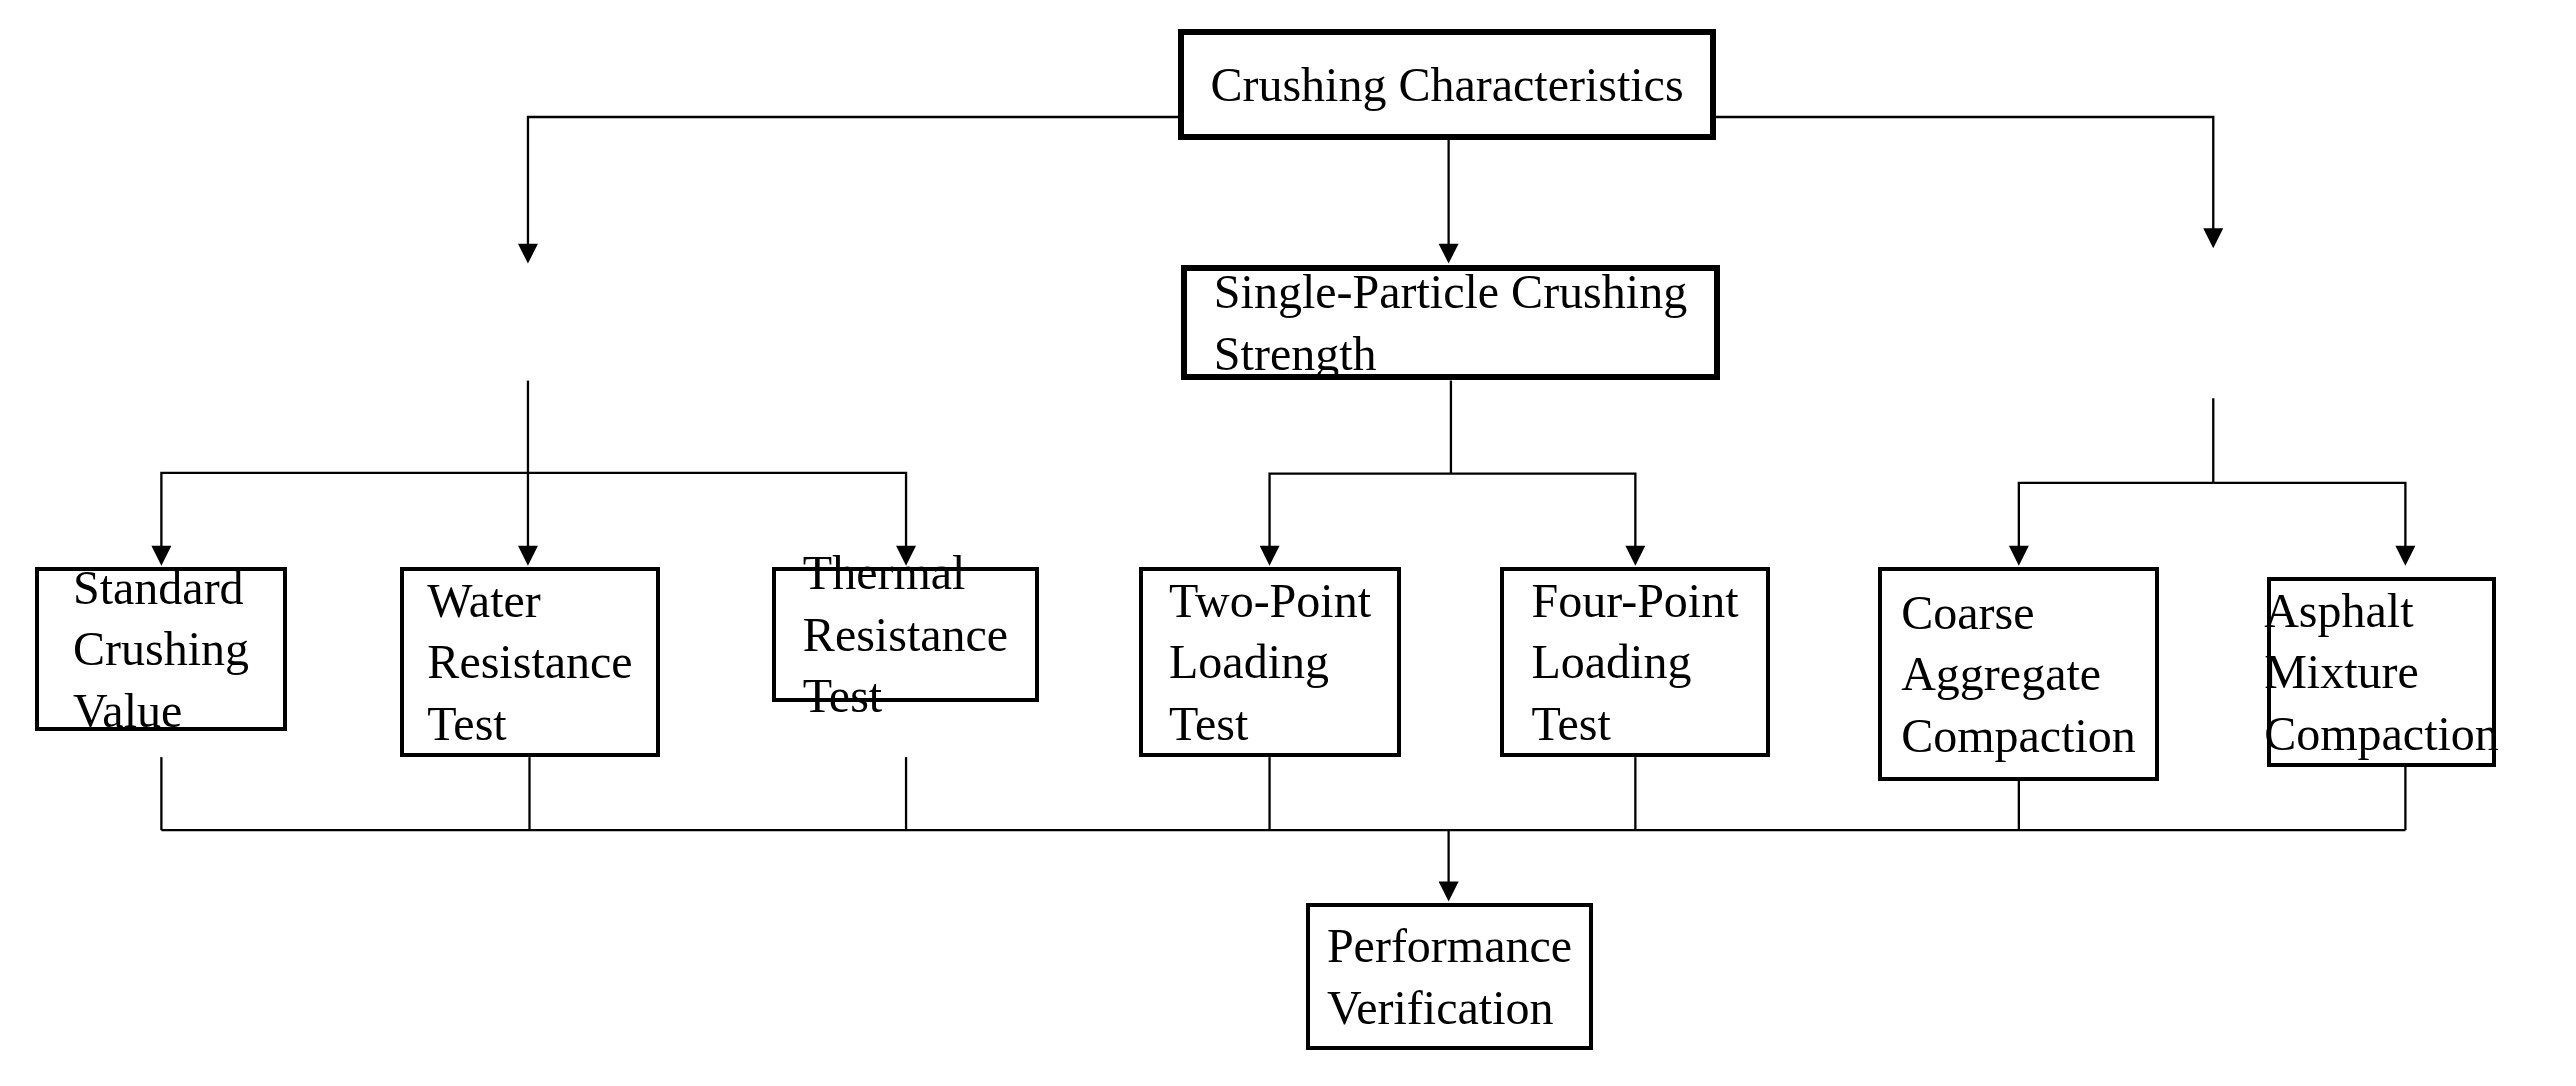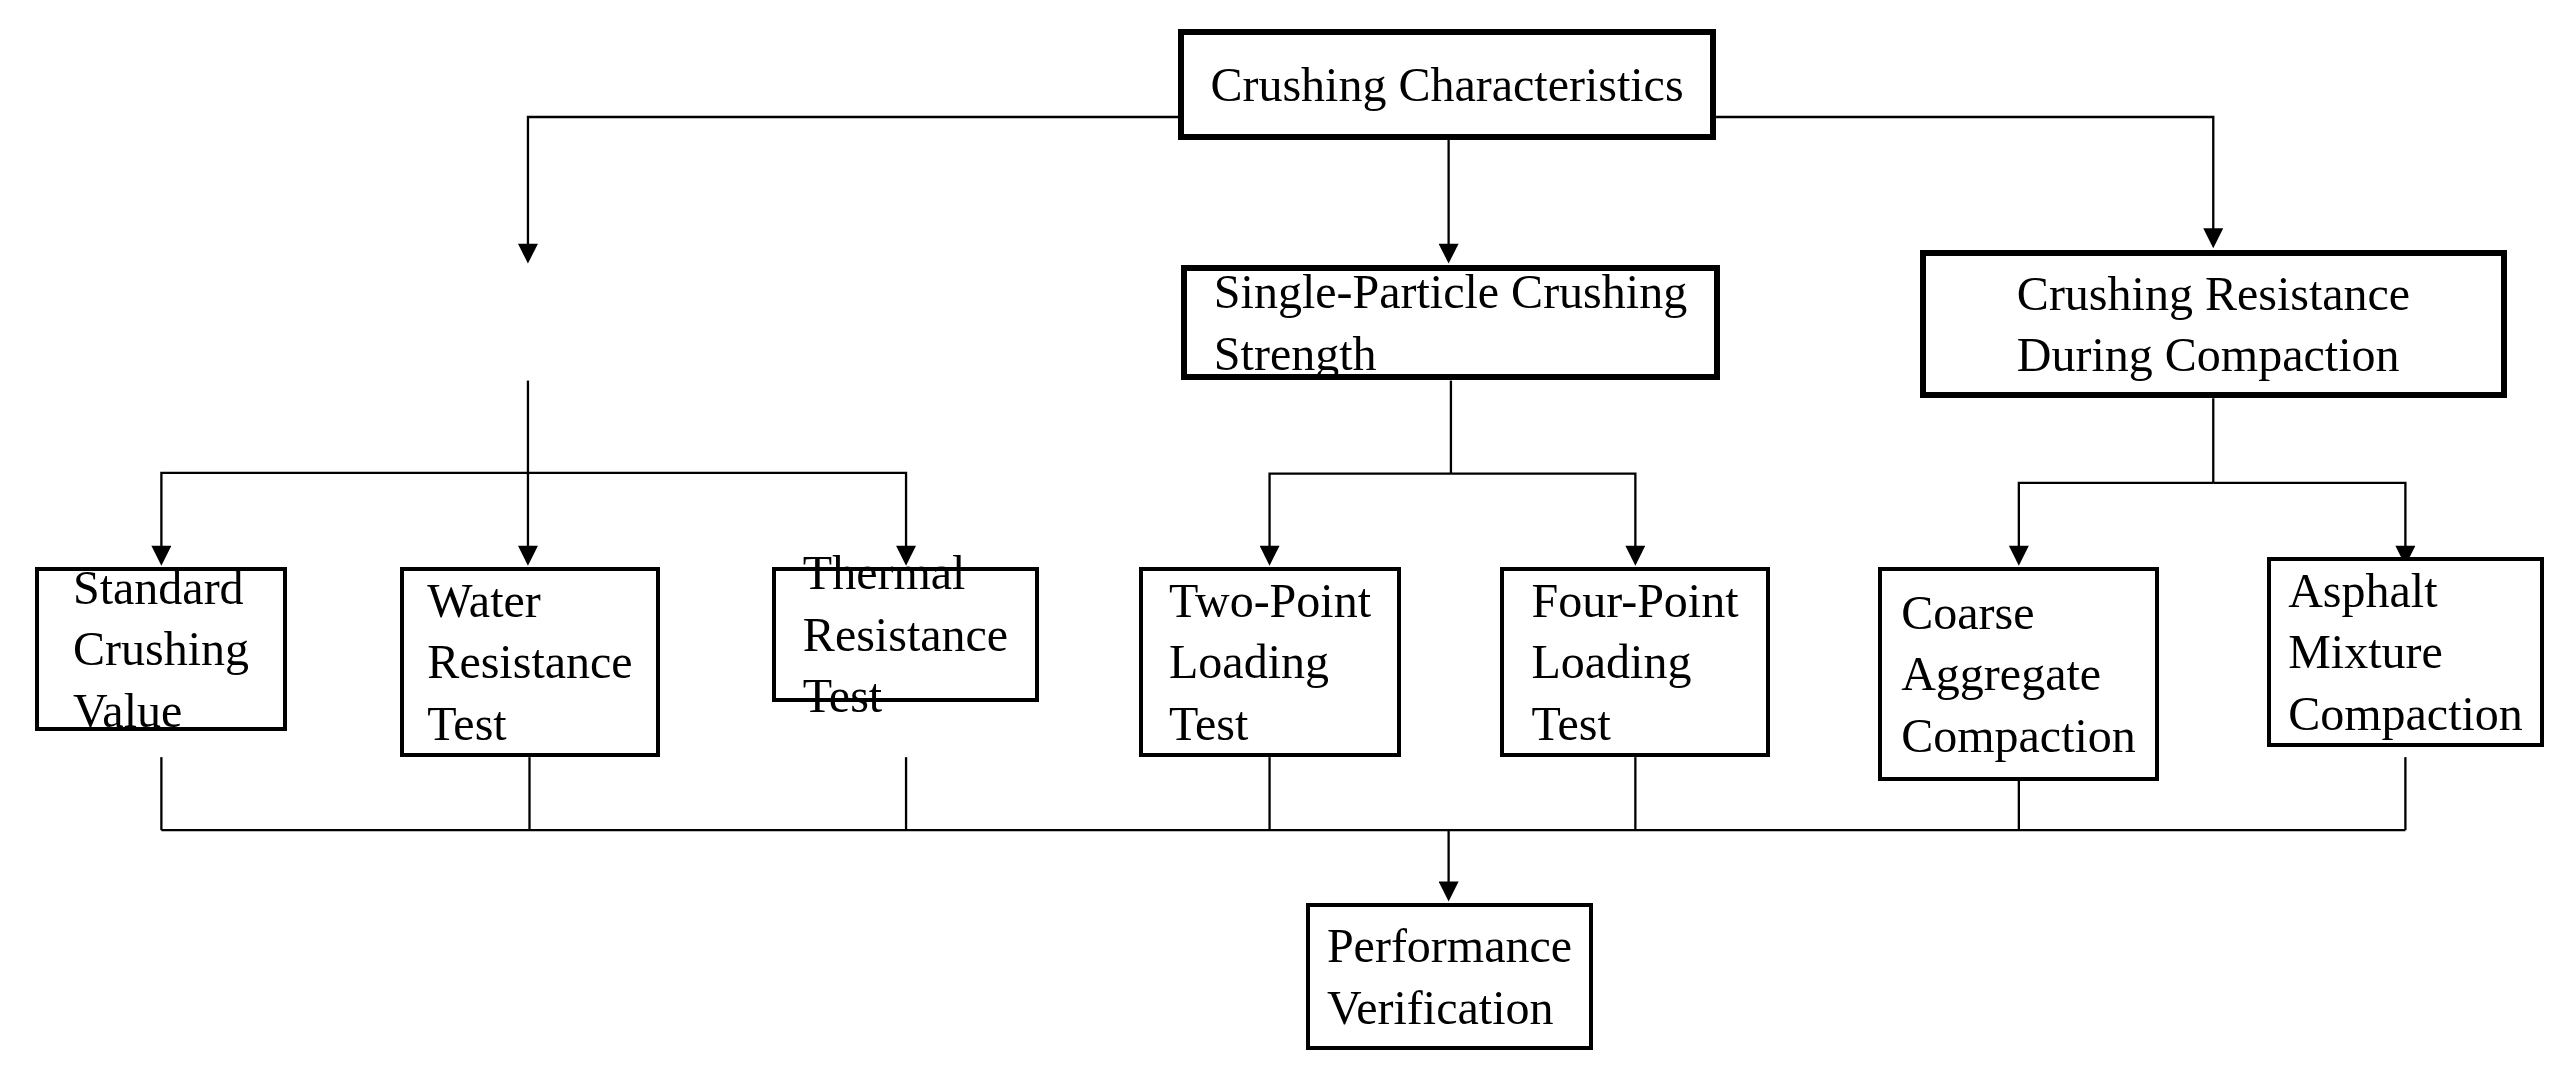--- a/index.html
+++ b/index.html
@@ -60,24 +60,20 @@
   </svg>
 
   <div class="node thick" style="left:1178px;top:29px;width:538px;height:111px">
     <span class="lbl">Crushing Characteristics</span>
   </div>
 
   <div class="node thick" style="left:1181px;top:265px;width:539px;height:115px">
     <span class="lbl">Single-Particle Crushing
 Strength</span>
   </div>
-  <div class="node thick" style="left:1920px;top:250px;width:587px;height:148px">
-    <span class="lbl">Crushing Resistance
-During Compaction</span>
-  </div>
 
   <div class="node" style="left:35px;top:567px;width:252px;height:164px">
     <span class="lbl">Standard
 Crushing
 Value</span>
   </div>
   <div class="node" style="left:400px;top:567px;width:260px;height:190px">
     <span class="lbl">Water
 Resistance
 Test</span>
@@ -95,21 +91,21 @@
   <div class="node" style="left:1500px;top:567px;width:270px;height:190px">
     <span class="lbl">Four-Point
 Loading
 Test</span>
   </div>
   <div class="node" style="left:1878px;top:567px;width:281px;height:214px">
     <span class="lbl">Coarse
 Aggregate
 Compaction</span>
   </div>
-  <div class="node" style="left:2267px;top:557px;width:277px;height:190px">
+  <div class="node" style="left:2267px;top:577px;width:229px;height:190px">
     <span class="lbl">Asphalt
 Mixture
 Compaction</span>
   </div>
 
   <div class="node" style="left:1306px;top:903px;width:287px;height:147px">
     <span class="lbl">Performance
 Verification</span>
   </div>
 

